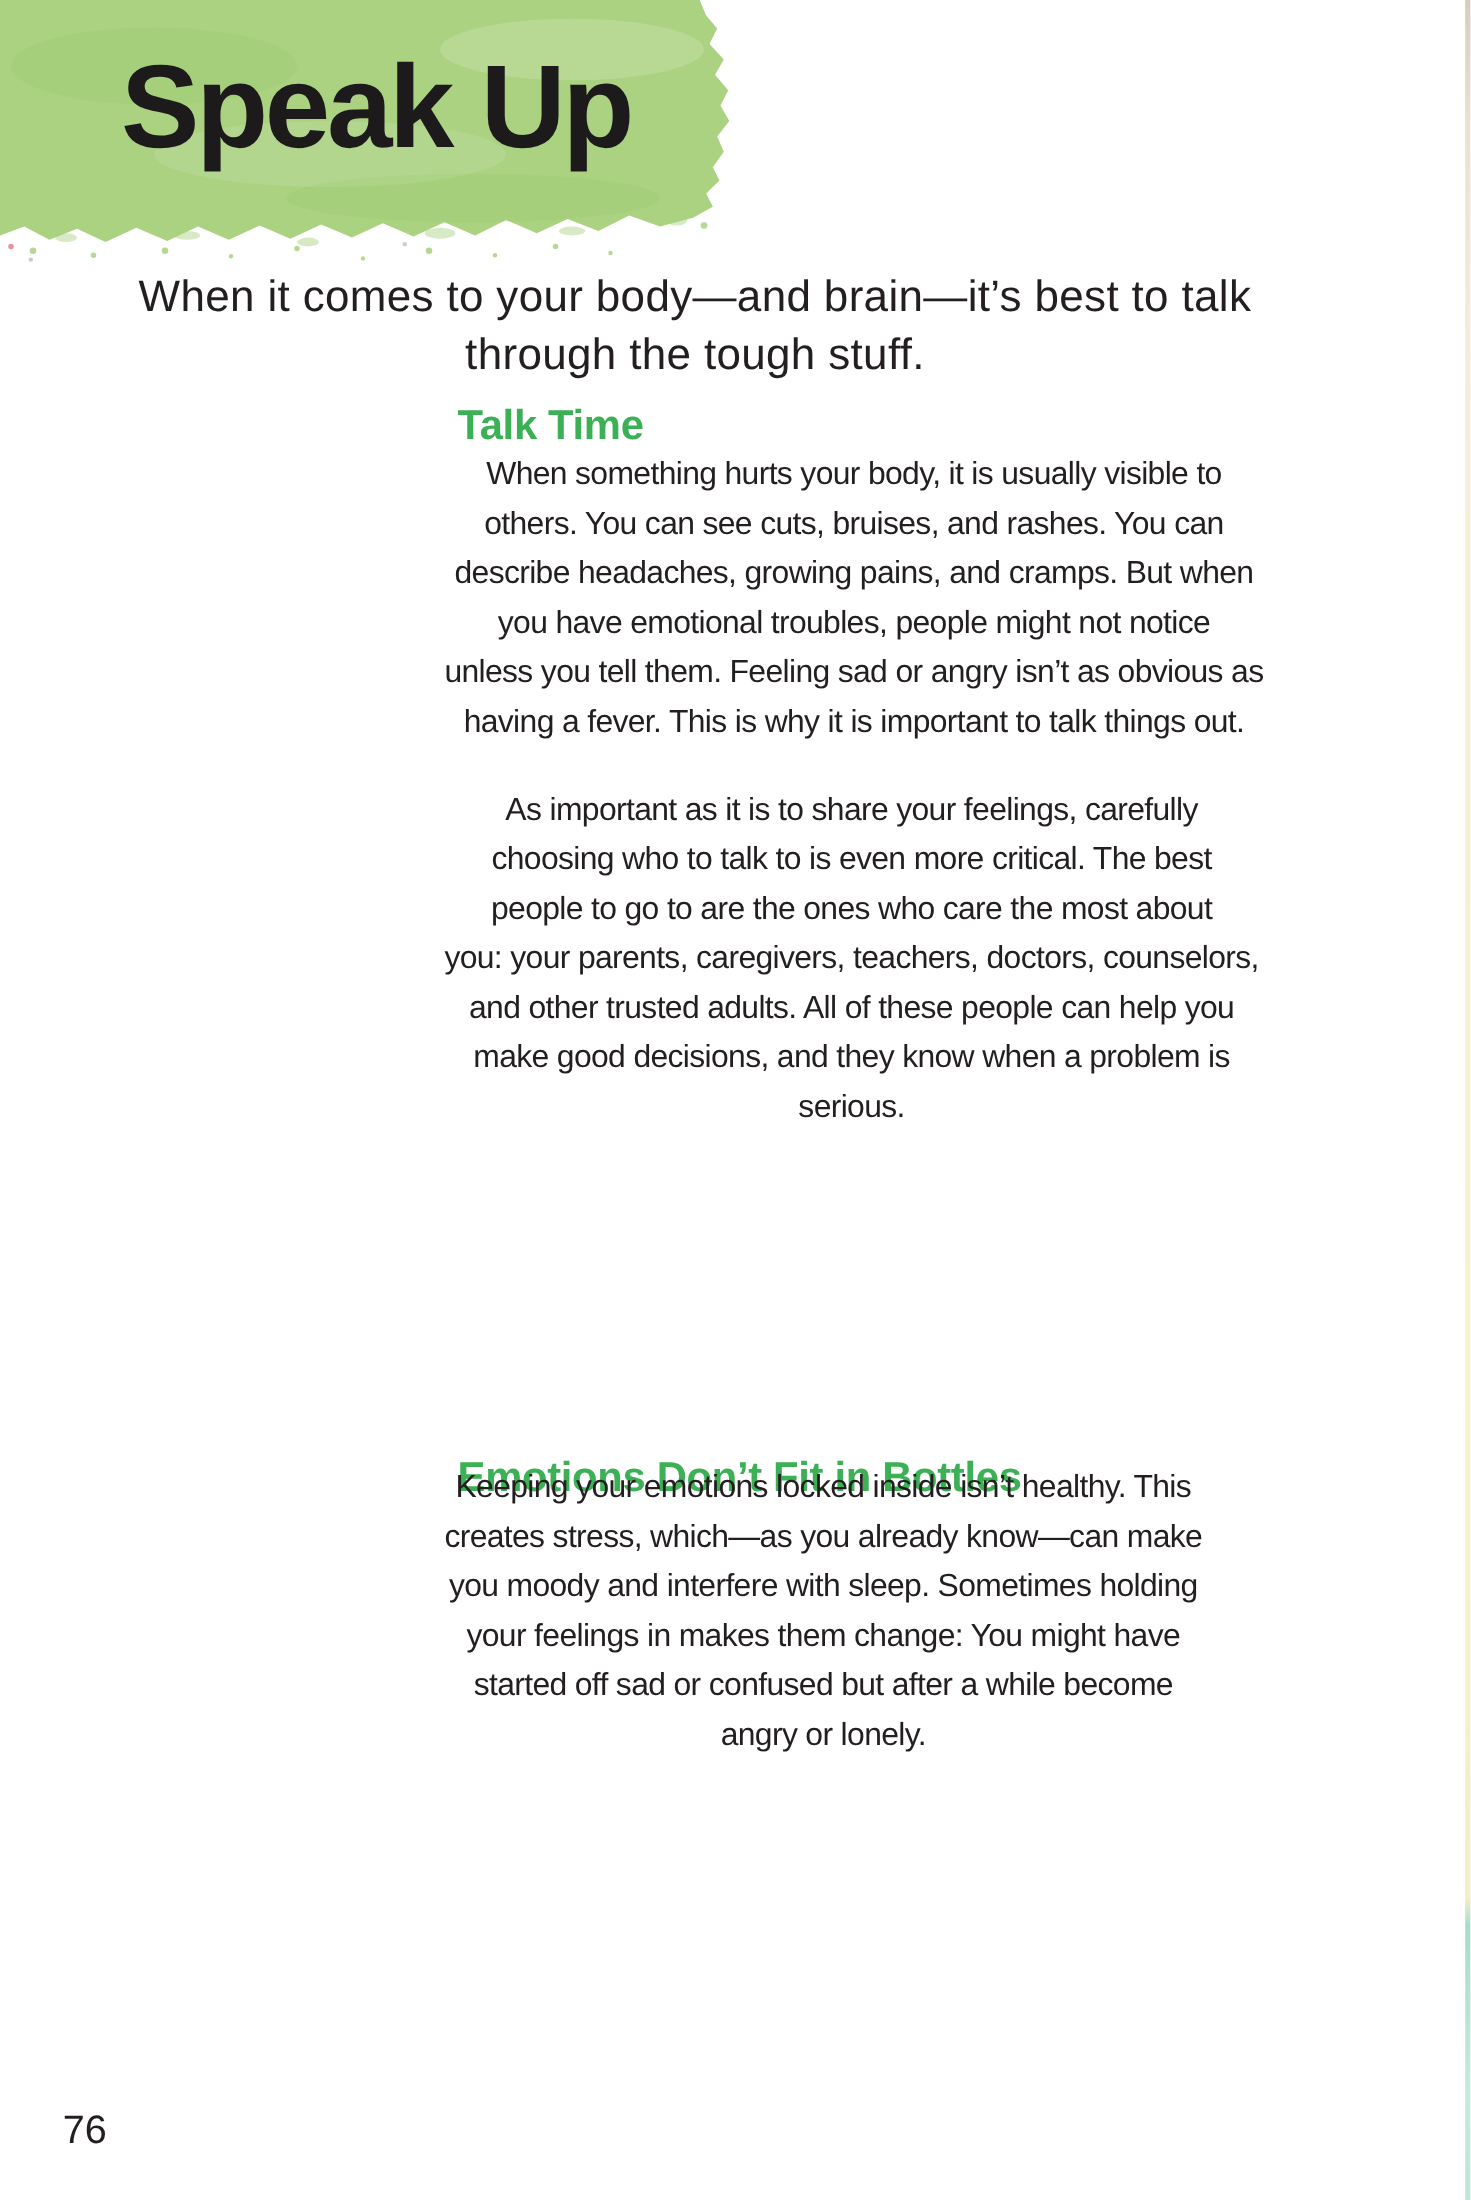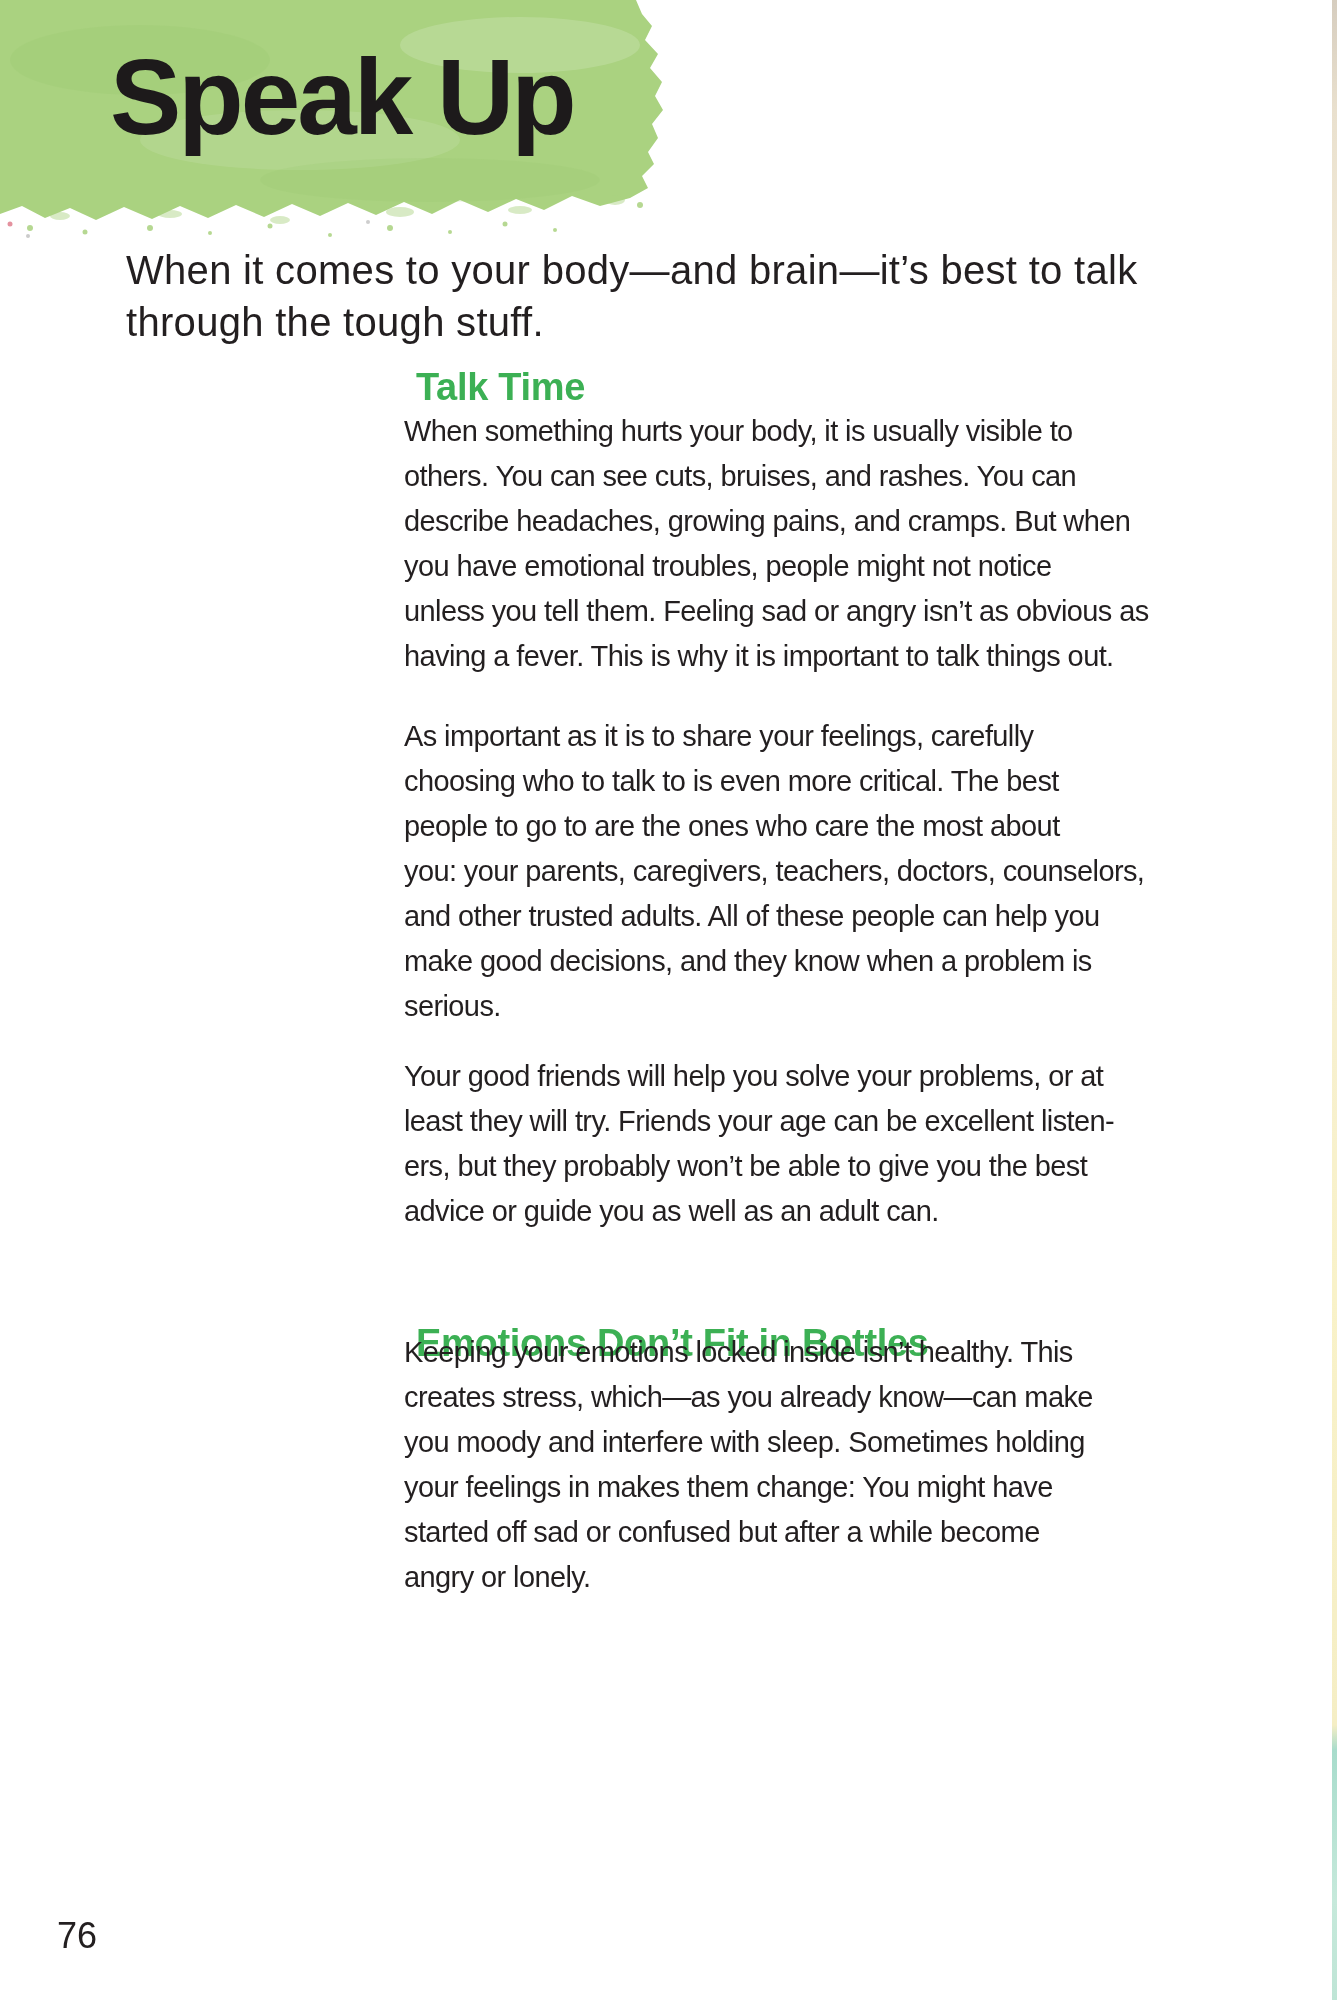--- a/index.html
+++ b/index.html
@@ -8,20 +8,21 @@
     background: #ffffff;
   }
   .page {
     position: relative;
     width: 1337px;
     height: 2000px;
     background: #ffffff;
     overflow: hidden;
     font-family: "Liberation Sans", sans-serif;
     color: var(--text, #231f20);
+    text-align: center;
   }
   .brush {
     position: absolute;
     top: 0;
     left: 0;
     width: 670px;
     height: 240px;
   }
   .title {
     position: absolute;
@@ -169,24 +170,20 @@
 you have emotional troubles, people might not notice
 unless you tell them. Feeling sad or angry isn’t as obvious as
 having a fever. This is why it is important to talk things out.</p>
     <p class="p2">As important as it is to share your feelings, carefully
 choosing who to talk to is even more critical. The best
 people to go to are the ones who care the most about
 you: your parents, caregivers, teachers, doctors, counselors,
 and other trusted adults. All of these people can help you
 make good decisions, and they know when a problem is
 serious.</p>
-    <p class="p3">Your good friends will help you solve your problems, or at
-least they will try. Friends your age can be excellent listen-
-ers, but they probably won’t be able to give you the best
-advice or guide you as well as an adult can.</p>
 
     <h2 class="h2b">Emotions Don’t Fit in Bottles</h2>
     <p class="p4">Keeping your emotions locked inside isn’t healthy. This
 creates stress, which—as you already know—can make
 you moody and interfere with sleep. Sometimes holding
 your feelings in makes them change: You might have
 started off sad or confused but after a while become
 angry or lonely.</p>
   </div>
 

